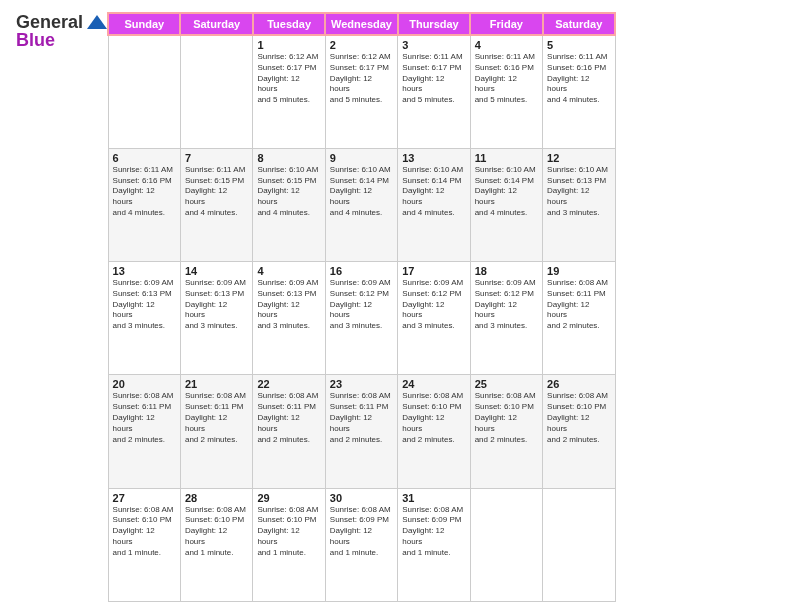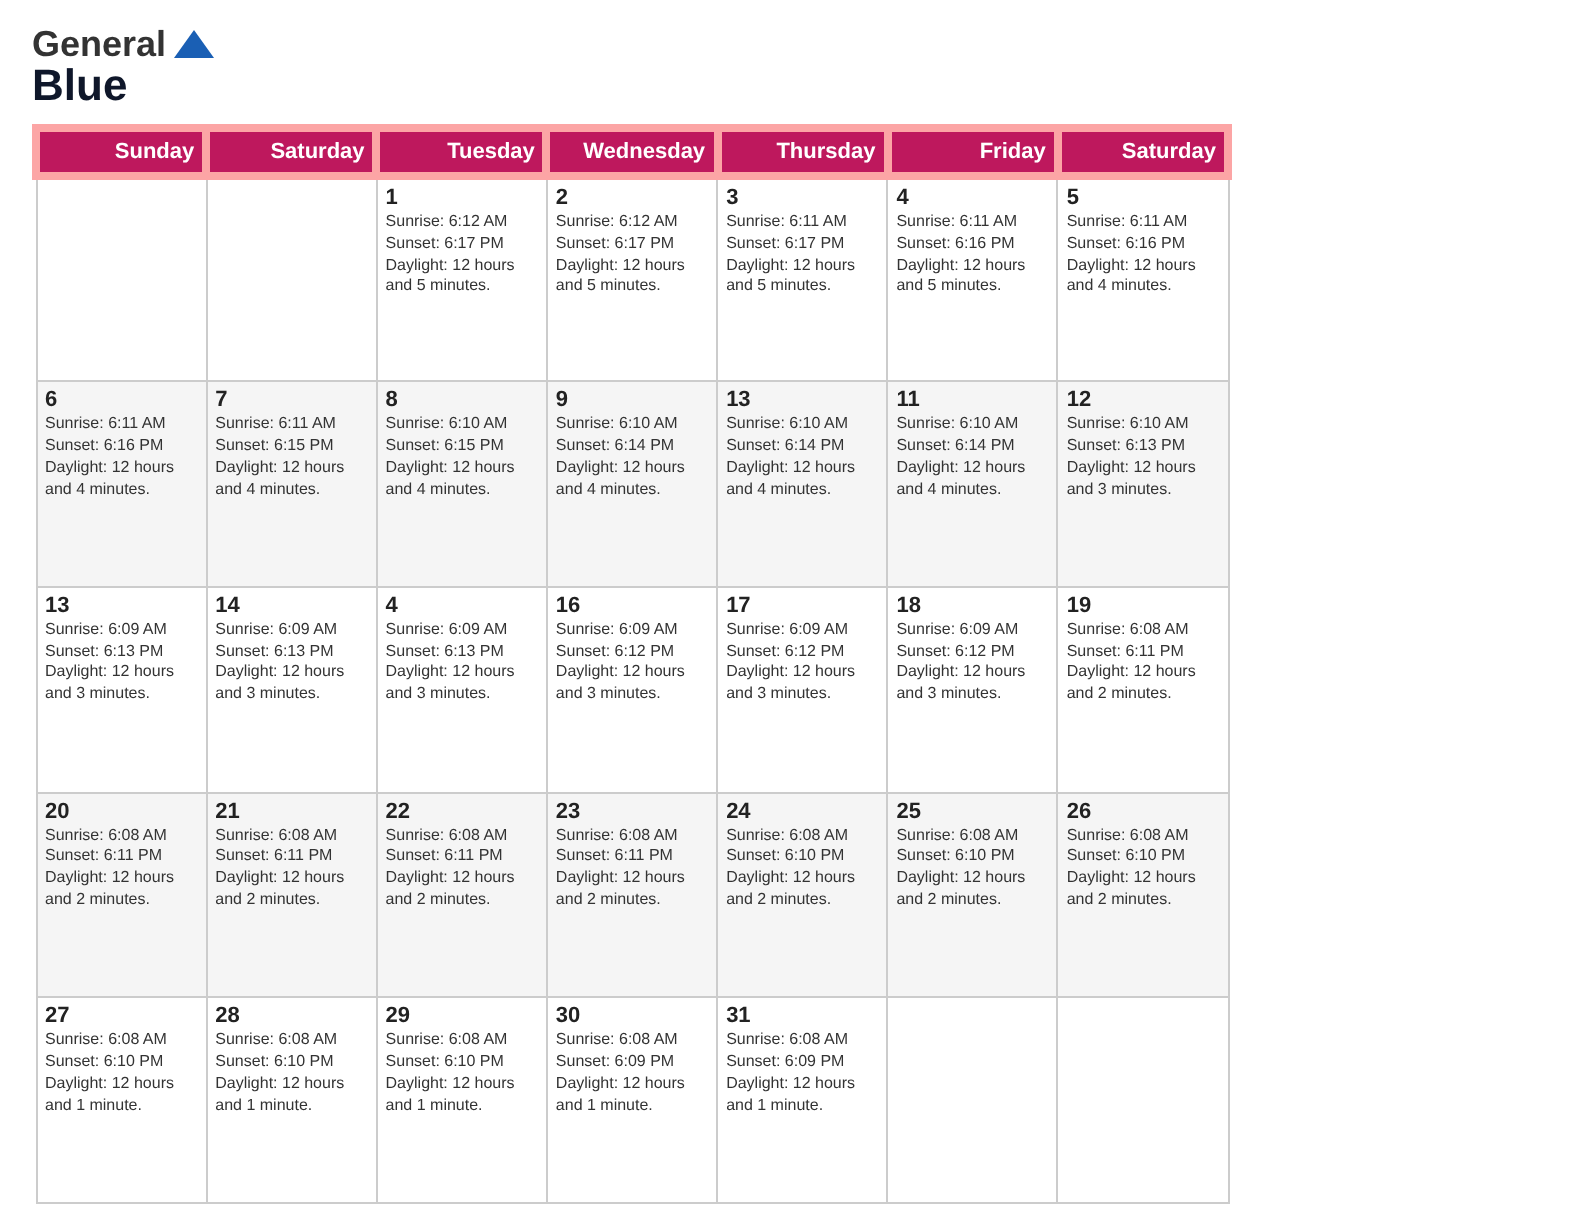--- a/index.html
+++ b/index.html
@@ -8,21 +8,21 @@
       background: #fff;
       width: 792px;
       height: 612px;
       overflow: hidden;
     }
     .page {
       width: 632px;
       height: 612px;
       padding: 12px 16px 10px 16px;
       display: flex;
-      flex-direction: column;
+      flex-direction: row;
     }
     .header {
       display: flex;
       justify-content: space-between;
       align-items: flex-start;
       margin-bottom: 6px;
     }
     .logo {
       display: flex;
       flex-direction: column;
@@ -47,27 +47,27 @@
       color: #444;
     }
     .calendar {
       flex: 1;
       border: 1px solid #ccc;
       border-collapse: collapse;
       width: 100%;
       table-layout: fixed;
     }
     .calendar th {
-      background: #be185d;
+      background: #d946ef;
       color: #fff;
       font-size: 11px;
       font-weight: bold;
       padding: 4px 4px;
-      text-align: right;
-      border: 4px solid #fca5a5;
+      text-align: center;
+      border: 2px solid #fca5a5;
     }
     .calendar td {
       border: 1px solid #ccc;
       vertical-align: top;
       padding: 3px 4px;
       font-size: 8.5px;
       color: #333;
       background: #fff;
       height: 82px;
     }
@@ -95,21 +95,21 @@
 
 <div class="page">
   <div class="header">
     <div class="logo">
       <div class="logo-row">
         <span style="font-size:18px;font-weight:bold;color:#333;">General</span>
         <svg width="20" height="14" viewBox="0 0 20 14" style="margin-left:2px;margin-top:-2px;">
           <polygon points="0,14 10,0 20,14" fill="#1a5fb4"></polygon>
         </svg>
       </div>
-      <span style="font-size:22px;font-weight:bold;color:#0f172a;margin-top:-3px;">Blue</span>
+      <span style="font-size:18px;font-weight:bold;color:#a21caf;margin-top:-3px;">Blue</span>
     </div>
     <div class="title-block">
     </div>
   </div>
 
   <table class="calendar">
     <thead>
       <tr>
       <th>Sunday</th>
           <th>Saturday</th>

